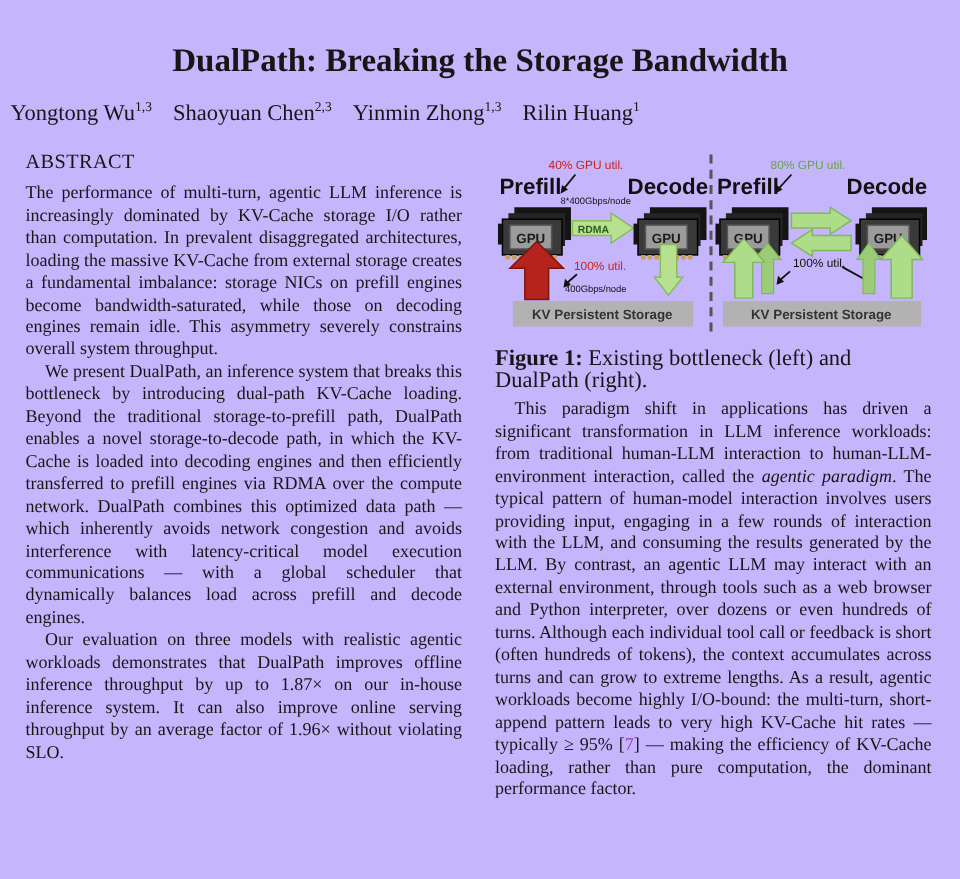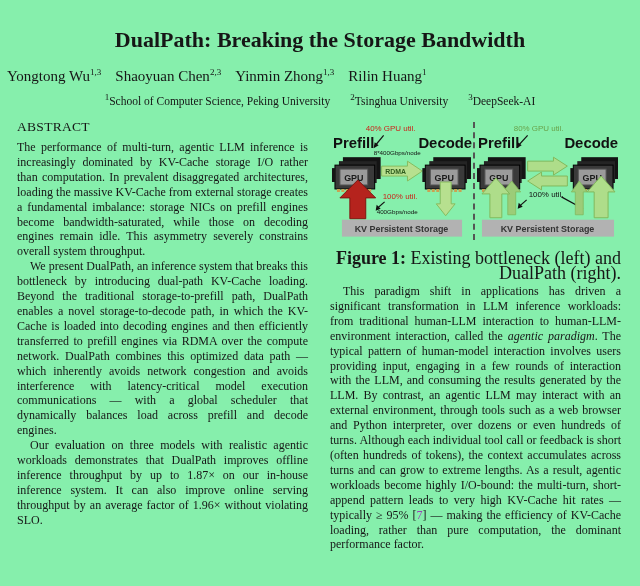--- a/index.html
+++ b/index.html
@@ -1,18 +1,18 @@
 <!DOCTYPE html>
 <html><head>
 <meta charset="utf-8">
 <style>
   html,body{margin:0;padding:0;background:#ffffff;}
   .page{
     width:640px;height:586px;overflow:hidden;position:relative;
-    background:#86efac;color:#161616;
+    background:#c4b5fd;color:#161616;
     font-family:"Liberation Serif",serif;
   }
   .title{
     text-align:center;font-weight:bold;font-size:22px;line-height:29px;
     margin:25px 30px 0;
   }
   .authors{margin-top:11px;text-align:left;font-size:15px;line-height:23px;}
   .author{margin:0 7px;white-space:nowrap;}
   .author sup, .affil sup{font-size:9px;line-height:0;}
   .affils{text-align:center;font-size:11.5px;margin-top:7px;}
@@ -30,39 +30,38 @@
   .italic{font-style:italic;}
   .cite{color:#9a3fb8;}
   
   .fig{display:flex;align-items:flex-start;margin-top:2px;}
   .fig-divider{
     width:0;height:118px;border-left:2px dashed #555;
     margin:4px 1px 0 1px;flex:none;
   }
   .fig svg{flex:none;display:block;}
   .caption{
-    font-size:18px;text-align:right;margin:5px 0 3px;line-height:15px;
+    font-size:15px;text-align:left;margin:5px 0 3px;line-height:15px;
   }
   .caption .cap-label{font-weight:bold;}
   .fig-sans{font-family:"Liberation Sans",sans-serif;}
 </style>
 </head>
 <body>
 
 <div class="page">
 
   <div class="title">
     <div>DualPath: Breaking the Storage Bandwidth</div>
   </div>
 
   <div class="authors">
       <div><span class="author">Yongtong Wu<sup>1,3</sup></span><span class="author">Shaoyuan Chen<sup>2,3</sup></span><span class="author">Yinmin Zhong<sup>1,3</sup></span><span class="author">Rilin Huang<sup>1</sup></span></div>
     </div>
 
-  <div class="affils"><span class="affil"><sup>1</sup>School of Computer Science, Peking University</span><span class="affil"><sup>2</sup>Tsinghua University</span><span class="affil"><sup>3</sup>DeepSeek-AI</span></div>
 
   <div class="columns">
 
     <div class="col">
       <div class="abstract-heading">ABSTRACT</div>
       <div>
           <p class="para"><span>The performance of multi-turn, agentic LLM inference is increasingly dominated by KV-Cache storage I/O rather than computation. In prevalent disaggregated architectures, loading the massive KV-Cache from external storage creates a fundamental imbalance: storage NICs on prefill engines become bandwidth-saturated, while those on decoding engines remain idle. This asymmetry severely constrains overall system throughput.</span></p>
           <p class="para indent"><span>We present DualPath, an inference system that breaks this bottleneck by introducing dual-path KV-Cache loading. Beyond the traditional storage-to-prefill path, DualPath enables a novel storage-to-decode path, in which the KV-Cache is loaded into decoding engines and then efficiently transferred to prefill engines via RDMA over the compute network. DualPath combines this optimized data path — which inherently avoids network congestion and avoids interference with latency-critical model execution communications — with a global scheduler that dynamically balances load across prefill and decode engines.</span></p>
           <p class="para indent"><span>Our evaluation on three models with realistic agentic workloads demonstrates that DualPath improves offline inference throughput by up to 1.87× on our in-house inference system. It can also improve online serving throughput by an average factor of 1.96× without violating SLO.</span></p>
         </div>

